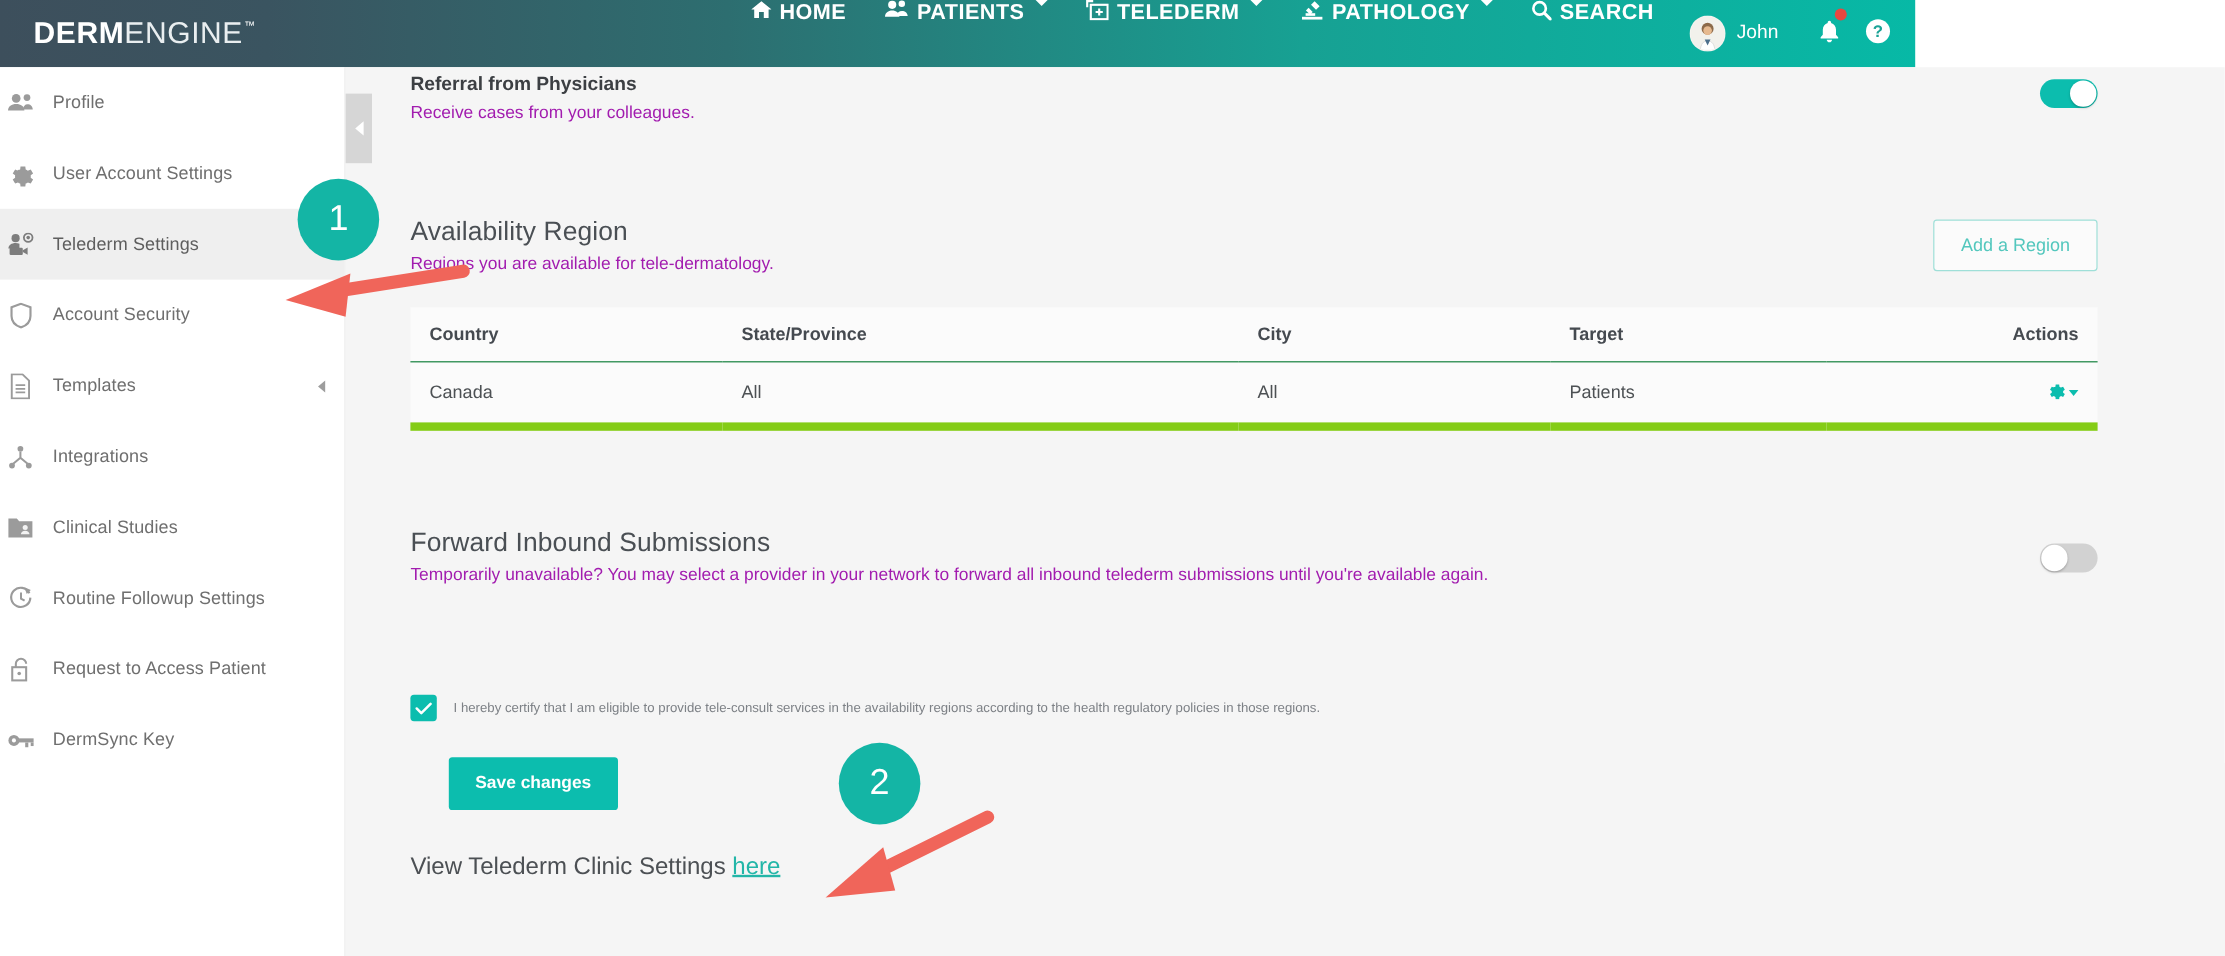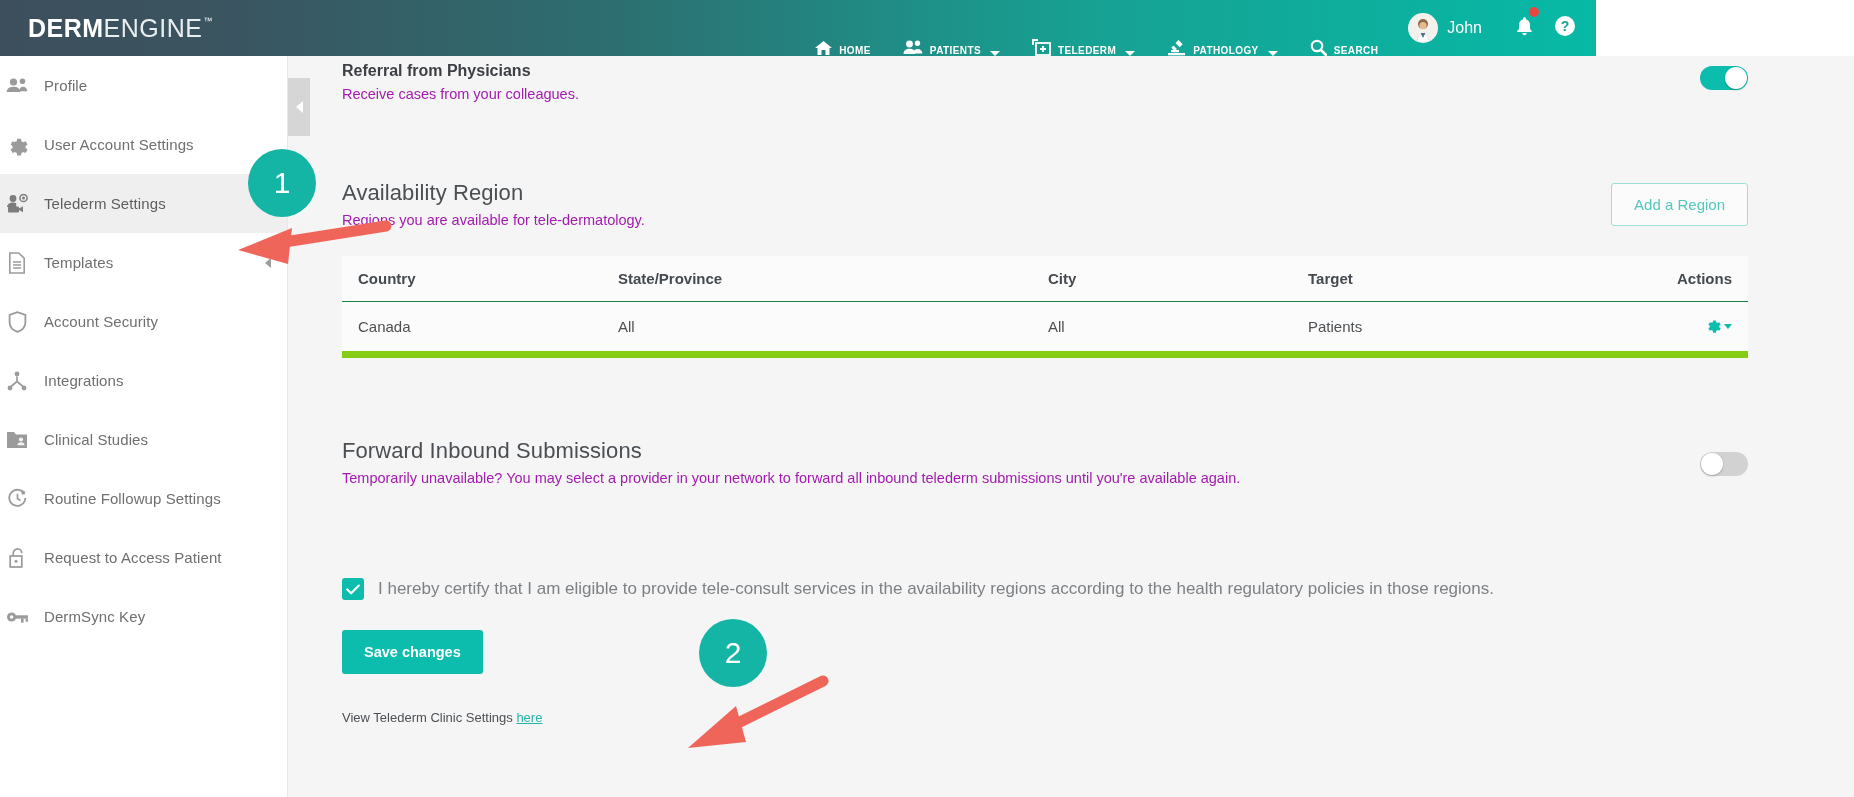--- a/index.html
+++ b/index.html
@@ -23,22 +23,22 @@
     font-size: 25px; letter-spacing: .5px;
     color: #ffffff; white-space: nowrap;
     display: flex; align-items: flex-start;
   }
   .logo .b { font-weight: 700; }
   .logo .l { font-weight: 300; color: #e9eef0; }
   .logo .tm { font-size: 9px; margin-top: 2px; margin-left: 1px; font-weight: 400; }
 
   .nav { margin-left: auto; display: flex; align-items: center; height: 56px; }
   .navitem {
-    display: flex; align-items: flex-end; gap: 7px;
-    color: #ffffff; font-size: 10px; font-weight: 700;
+    display: flex; align-items: flex-start; gap: 7px;
+    color: #ffffff; font-size: 18px; font-weight: 700;
     letter-spacing: .4px; padding: 0 16px; height: 56px;
     cursor: pointer; white-space: nowrap;
   }
   .navitem .caret {
     width: 0; height: 0; margin-left: 2px;
     border-left: 5px solid transparent; border-right: 5px solid transparent;
     border-top: 5px solid #ffffff;
   }
   .navicon { display: inline-flex; align-items: center; }
   .navicon svg { display: block; }
@@ -152,23 +152,23 @@
     border-left: 4px solid transparent; border-right: 4px solid transparent;
     border-top: 5px solid #0cbdae;
   }
 
   .certify-row { display: flex; align-items: center; gap: 14px; }
   .checkbox {
     width: 22px; height: 22px; border-radius: 3px; background: #0cbdae;
     display: flex; align-items: center; justify-content: center;
     cursor: pointer; flex: none;
   }
-  .certify-text { font-size: 17px; color: #7d8186; }
-
-  .footlink { font-size: 13px; color: #4c5054; }
+  .certify-text { font-size: 11px; color: #7d8186; }
+
+  .footlink { font-size: 20px; color: #4c5054; }
   .footlink a { color: #23b6a8; text-decoration: underline; cursor: pointer; }
 
   
   .badge {
     position: absolute; width: 68px; height: 68px; border-radius: 50%;
     background: #14b5a5; color: #ffffff; font-size: 30px;
     display: flex; align-items: center; justify-content: center;
     z-index: 40;
   }
   .anno-svg { position: absolute; left: 0; top: 0; width: 1854px; height: 797px; z-index: 35; pointer-events: none; }
@@ -313,36 +313,36 @@
           <path fill="#7d7d7d" d="M13 14.5l4-2.3v6l-4-2.3z"></path>
           <circle cx="17.5" cy="4" r="3.6" fill="none" stroke="#7d7d7d" stroke-width="1.5"></circle>
           <circle cx="17.5" cy="4" r="1.5" fill="#7d7d7d"></circle>
         </svg>
       </span>
       <span class="side-label">Telederm Settings</span>
     </div>
 
     <div class="side-item">
       <span class="side-ico">
+        <svg width="19" height="22" viewBox="0 0 19 22">
+            <path fill="none" stroke="#9b9b9b" stroke-width="1.8" d="M9.5 1.2L1.6 4v7.3c0 4.6 3.3 8 7.9 9.5 4.6-1.5 7.9-4.9 7.9-9.5V4z"></path>
+          </svg>
+      </span>
+      <span class="side-label">Account Security</span>
+    </div>
+
+    <div class="side-item">
+      <span class="side-ico">
         <svg width="18" height="22" viewBox="0 0 18 22">
             <path fill="none" stroke="#9b9b9b" stroke-width="1.6" d="M1.8 1h9l5.4 5.2V21H1.8z"></path>
             <path fill="none" stroke="#9b9b9b" stroke-width="1.4" d="M5 10h8M5 13h8M5 16h8"></path>
           </svg>
       </span>
       <span class="side-label">Templates</span>
       <i class="side-caret"></i>
-    </div>
-
-    <div class="side-item">
-      <span class="side-ico">
-        <svg width="19" height="22" viewBox="0 0 19 22">
-            <path fill="none" stroke="#9b9b9b" stroke-width="1.8" d="M9.5 1.2L1.6 4v7.3c0 4.6 3.3 8 7.9 9.5 4.6-1.5 7.9-4.9 7.9-9.5V4z"></path>
-          </svg>
-      </span>
-      <span class="side-label">Account Security</span>
     </div>
 
     <div class="side-item">
       <span class="side-ico">
         <svg width="20" height="20" viewBox="0 0 20 20">
             <circle cx="10" cy="3" r="2.4" fill="#9b9b9b"></circle>
             <circle cx="3" cy="17" r="2.4" fill="#9b9b9b"></circle>
             <circle cx="17" cy="17" r="2.4" fill="#9b9b9b"></circle>
             <path stroke="#9b9b9b" stroke-width="1.7" fill="none" d="M10 5.5v5M10 10.5L4 15.5M10 10.5l6 5"></path>
           </svg>
@@ -471,21 +471,21 @@
       <div class="certify-row" style="margin-top:92px;">
         <span class="checkbox">
           <svg width="14" height="11" viewBox="0 0 14 11">
               <path d="M1.2 5.4l3.9 3.9L12.8 1.6" fill="none" stroke="#ffffff" stroke-width="2.1" stroke-linecap="round" stroke-linejoin="round"></path>
             </svg>
         </span>
         <span class="certify-text">I hereby certify that I am eligible to provide tele-consult services in the availability regions according to the health regulatory policies in those regions.</span>
       </div>
 
       
-      <button class="btn-primary" style="margin-top:30px;">Save changes</button>
+      <button class="btn-primary" style="margin-top:30px;margin-left:32px;">Save changes</button>
 
       
       <div class="footlink" style="margin-top:36px;">
         <span>View Telederm Clinic Settings</span>
         <a>here</a>
       </div>
 
     </div>
   </div>
 

